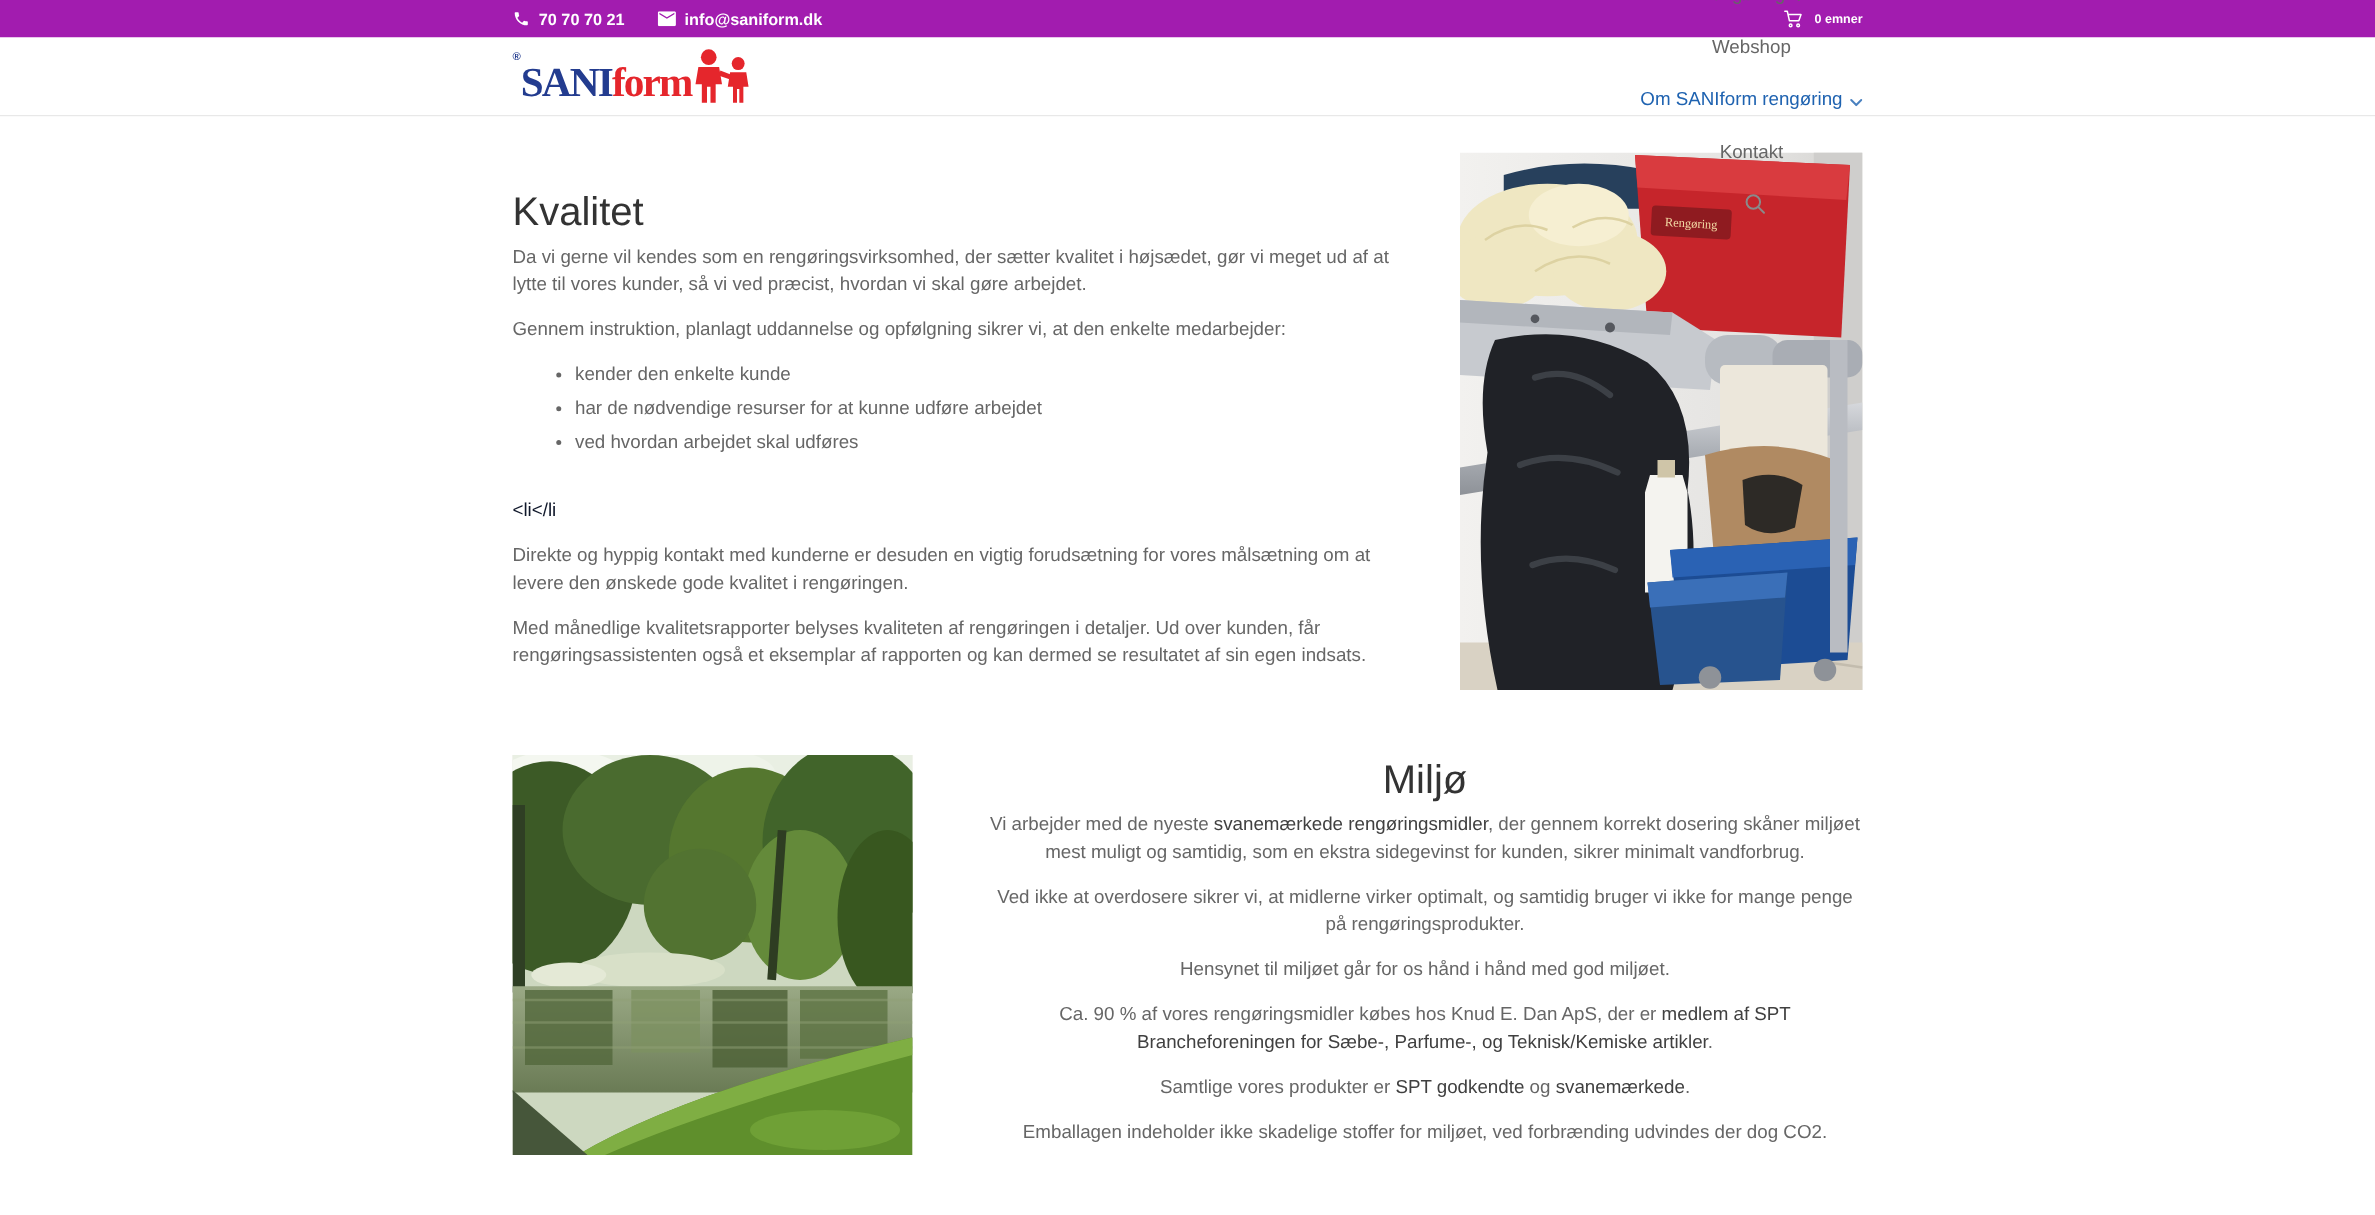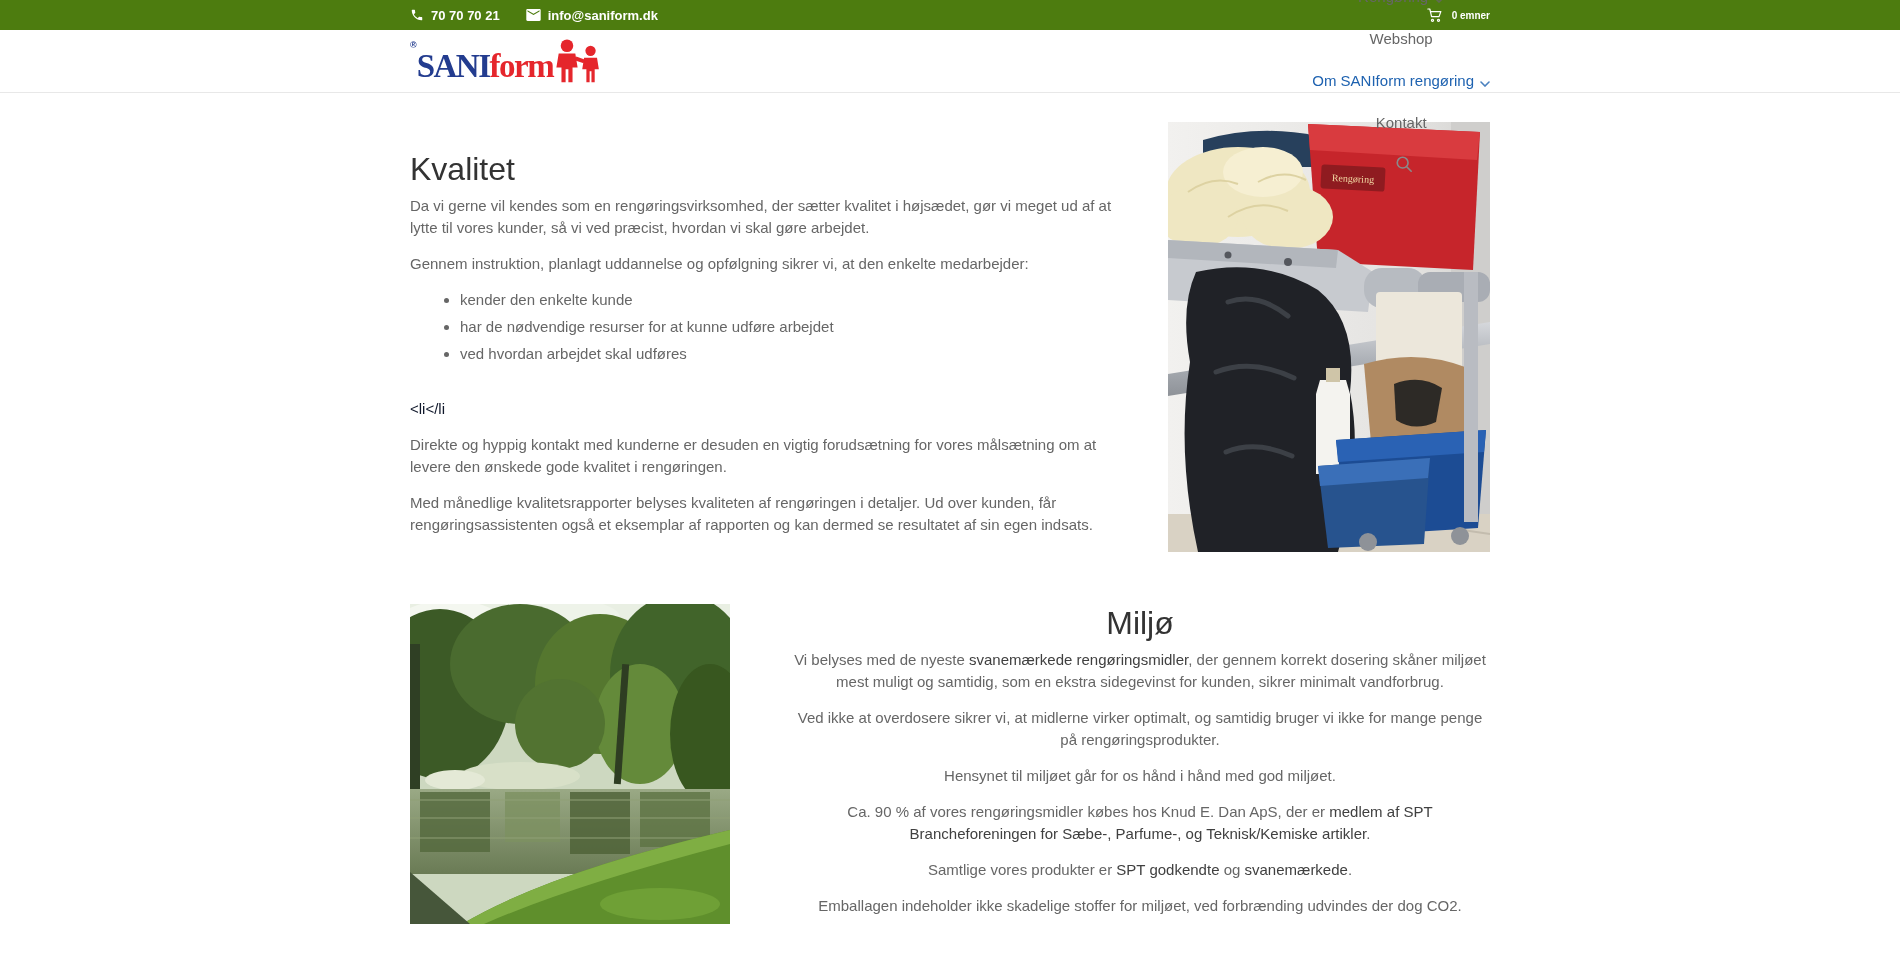--- a/index.html
+++ b/index.html
@@ -4,21 +4,21 @@
 <style>
   * { box-sizing: border-box; }
   html,body { margin:0; padding:0; }
   body {
     width:1900px; height:972px; background:#ffffff; overflow:hidden;
     font-family:"Liberation Sans", sans-serif; color:#666;
   }
   .container { width:1080px; margin:0 auto; }
 
   
-  .topbar { background:#4d7c0f; height:30px; }
+  .topbar { background:#a21caf; height:30px; }
   .topbar .container { height:100%; display:flex; align-items:center; }
   .tb-item { display:flex; align-items:center; gap:7px; color:#fff; font-size:13px; font-weight:600; margin-right:26px; cursor:pointer; }
   .tb-right { margin-left:auto; display:flex; align-items:center; gap:9px; color:#fff; font-size:10px; font-weight:600; cursor:pointer; }
   .tb-icon svg { display:block; }
 
   
   .header { background:#fff; height:62px; box-shadow:0 1px 0 rgba(0,0,0,.09); position:relative; z-index:5; }
   .header .container { height:100%; display:flex; align-items:center; }
   .logo { display:flex; align-items:flex-end; cursor:pointer; }
   .logo-reg { font-size:9px; color:#233c8f; align-self:flex-start; margin-top:2px; font-weight:700; }
@@ -265,20 +265,20 @@
 
       <path d="M52 320 Q140 268 320 226 L320 320 Z" fill="#5f8f2c"></path>
       <path d="M52 320 Q140 268 320 226 L320 240 Q160 282 74 320 Z" fill="#7fae43"></path>
       <path d="M0 268 L60 320 L0 320 Z" fill="#46563a"></path>
       <ellipse cx="250" cy="300" rx="60" ry="16" fill="#6fa036"></ellipse>
     </svg>
   </div>
 
   <div class="text-col">
     <h1 class="page-h">Miljø</h1>
-    <p class="body-p"><span>Vi belyses med de nyeste </span><a class="tlink">svanemærkede rengøringsmidler</a><span>, der gennem korrekt dosering skåner miljøet mest muligt og samtidig, som en ekstra sidegevinst for kunden, sikrer minimalt vandforbrug.</span></p>
+    <p class="body-p"><span>Vi arbejder med de nyeste </span><a class="tlink">svanemærkede rengøringsmidler</a><span>, der gennem korrekt dosering skåner miljøet mest muligt og samtidig, som en ekstra sidegevinst for kunden, sikrer minimalt vandforbrug.</span></p>
     <p class="body-p">Ved ikke at overdosere sikrer vi, at midlerne virker optimalt, og samtidig bruger vi ikke for mange penge på rengøringsprodukter.</p>
     <p class="body-p">Hensynet til miljøet går for os hånd i hånd med god miljøet.</p>
     <p class="body-p"><span>Ca. 90 % af vores rengøringsmidler købes hos Knud E. Dan ApS, der er </span><a class="tlink">medlem af SPT Brancheforeningen for Sæbe-, Parfume-, og Teknisk/Kemiske artikler</a><span>.</span></p>
     <p class="body-p"><span>Samtlige vores produkter er </span><a class="tlink">SPT godkendte</a><span> og </span><a class="tlink">svanemærkede</a><span>.</span></p>
     <p class="body-p">Emballagen indeholder ikke skadelige stoffer for miljøet, ved forbrænding udvindes der dog CO2.</p>
   </div>
 </div>
 
 </body></html>

